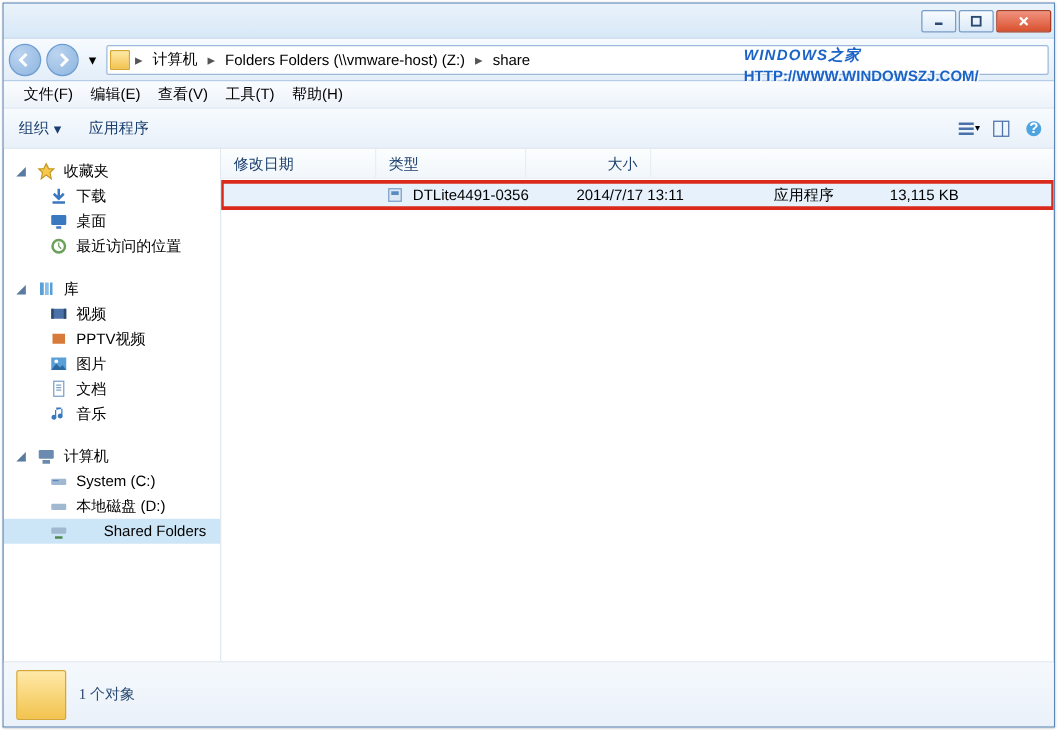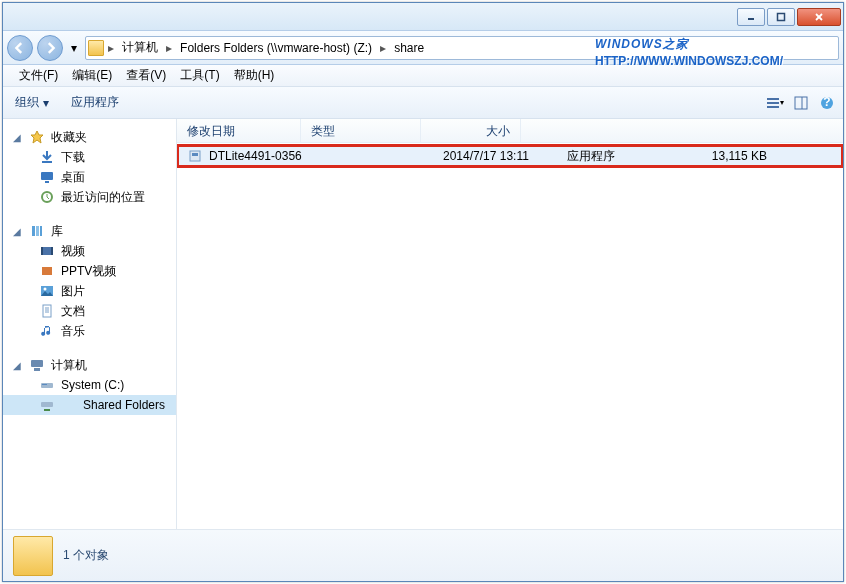--- a/index.html
+++ b/index.html
@@ -33,24 +33,24 @@
   .tree-item.selected { background:#cde6f7;gap:28px; }
   .disclosure { width:10px; color:#5a7aa0; font-size:10px; }
   .ticon { width:16px; height:16px; display:flex; align-items:center; justify-content:center; }
   .content { flex:1; display:flex; flex-direction:column; }
   .cols { display:flex; height:24px; border-bottom:1px solid #e6eef6; background: linear-gradient(#fcfefe,#f1f6fb); }
   .col { padding:4px 10px; border-right:1px solid #e6eef6; color:#1a3e6e; cursor:default; }
   .filelist { flex:1; overflow:auto; padding-top:2px; }
   .row { display:flex; align-items:center; height:22px; }
   .row.selected { background:#e7f1fb; }
   .row.highlight { outline:3px solid #d92a1c; outline-offset:-2px; }
-  .cell { padding:2px 10px; display:flex; align-items:center; gap:6px; overflow:hidden; white-space:nowrap; }
+  .cell { padding:2px 10px; display:flex; align-items:center; gap:6px; overflow:hidden; white-space:nowrap;justify-content:flex-end; }
   .status { height:52px; border-top:1px solid #e0e8f0; background:linear-gradient(#f5f9fd,#eaf1f9); display:flex; align-items:center; gap:10px; padding:4px 10px; }
   .status .big-icon { width:40px; height:40px; background: linear-gradient(#ffe9a8,#f2c34e); border:1px solid #d8a730; border-radius:2px; }
-  .status .text { color:#2b4a72; }
+  .status .text { color:#2b4a72;font-family:Liberation Serif, serif; }
   
   .i-star svg, .i-down svg, .i-desk svg, .i-clock svg, .i-lib svg, .i-film svg, .i-vid svg, .i-pic svg, .i-doc svg, .i-music svg, .i-pc svg, .i-drive svg, .i-net svg, .i-exe svg { width:14px; height:14px; }
 </style>
 </head>
 <body>
 
 <div class="window">
 
   <div class="titlebar">
     <div class="win-btn">
@@ -251,20 +251,28 @@
           <span>计算机</span>
         </div>
         <div class="tree-item">
             <span class="ticon i-drive">
               <svg viewBox="0 0 14 14">
                 <rect x="1" y="5" width="12" height="5" rx="1" fill="#a0b8d0"></rect>
                 <rect x="2" y="6" width="5" height="1" fill="#5a8ac0"></rect>
               </svg>
             </span>
             <span>System (C:)</span>
+          </div>
+        <div class="tree-item">
+            <span class="ticon i-drive">
+              <svg viewBox="0 0 14 14">
+                <rect x="1" y="5" width="12" height="5" rx="1" fill="#a0b8d0"></rect>
+              </svg>
+            </span>
+            <span>本地磁盘 (D:)</span>
           </div>
         <div class="tree-item selected">
             <span class="ticon i-net">
               <svg viewBox="0 0 14 14">
                 <rect x="1" y="4" width="12" height="5" rx="1" fill="#a0b8d0"></rect>
                 <path d="M4 12h6" stroke="#4a8a4a" stroke-width="2"></path>
               </svg>
             </span>
             <span>Shared Folders</span>
           </div>

